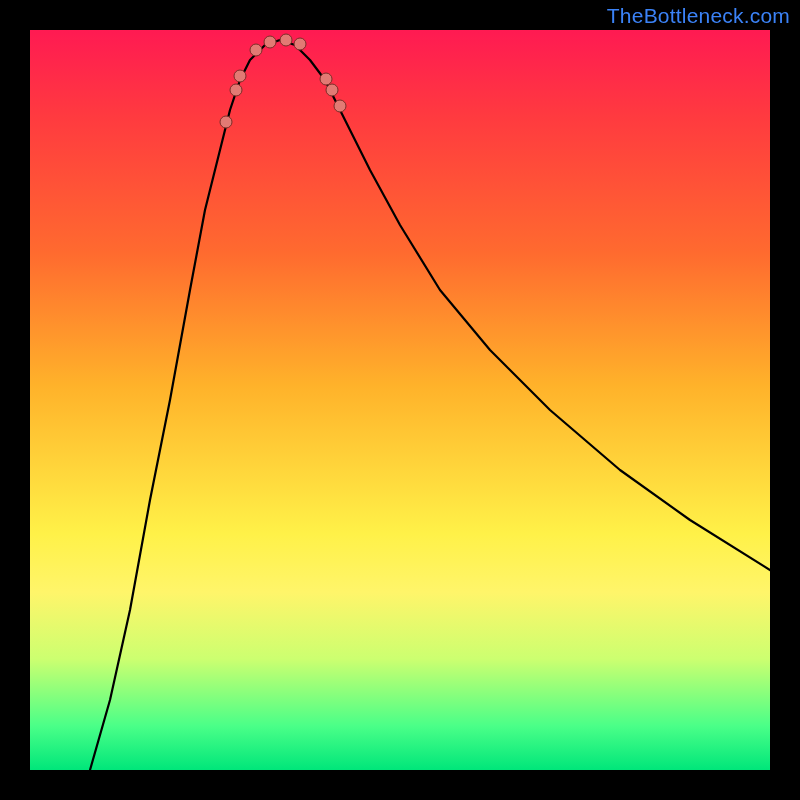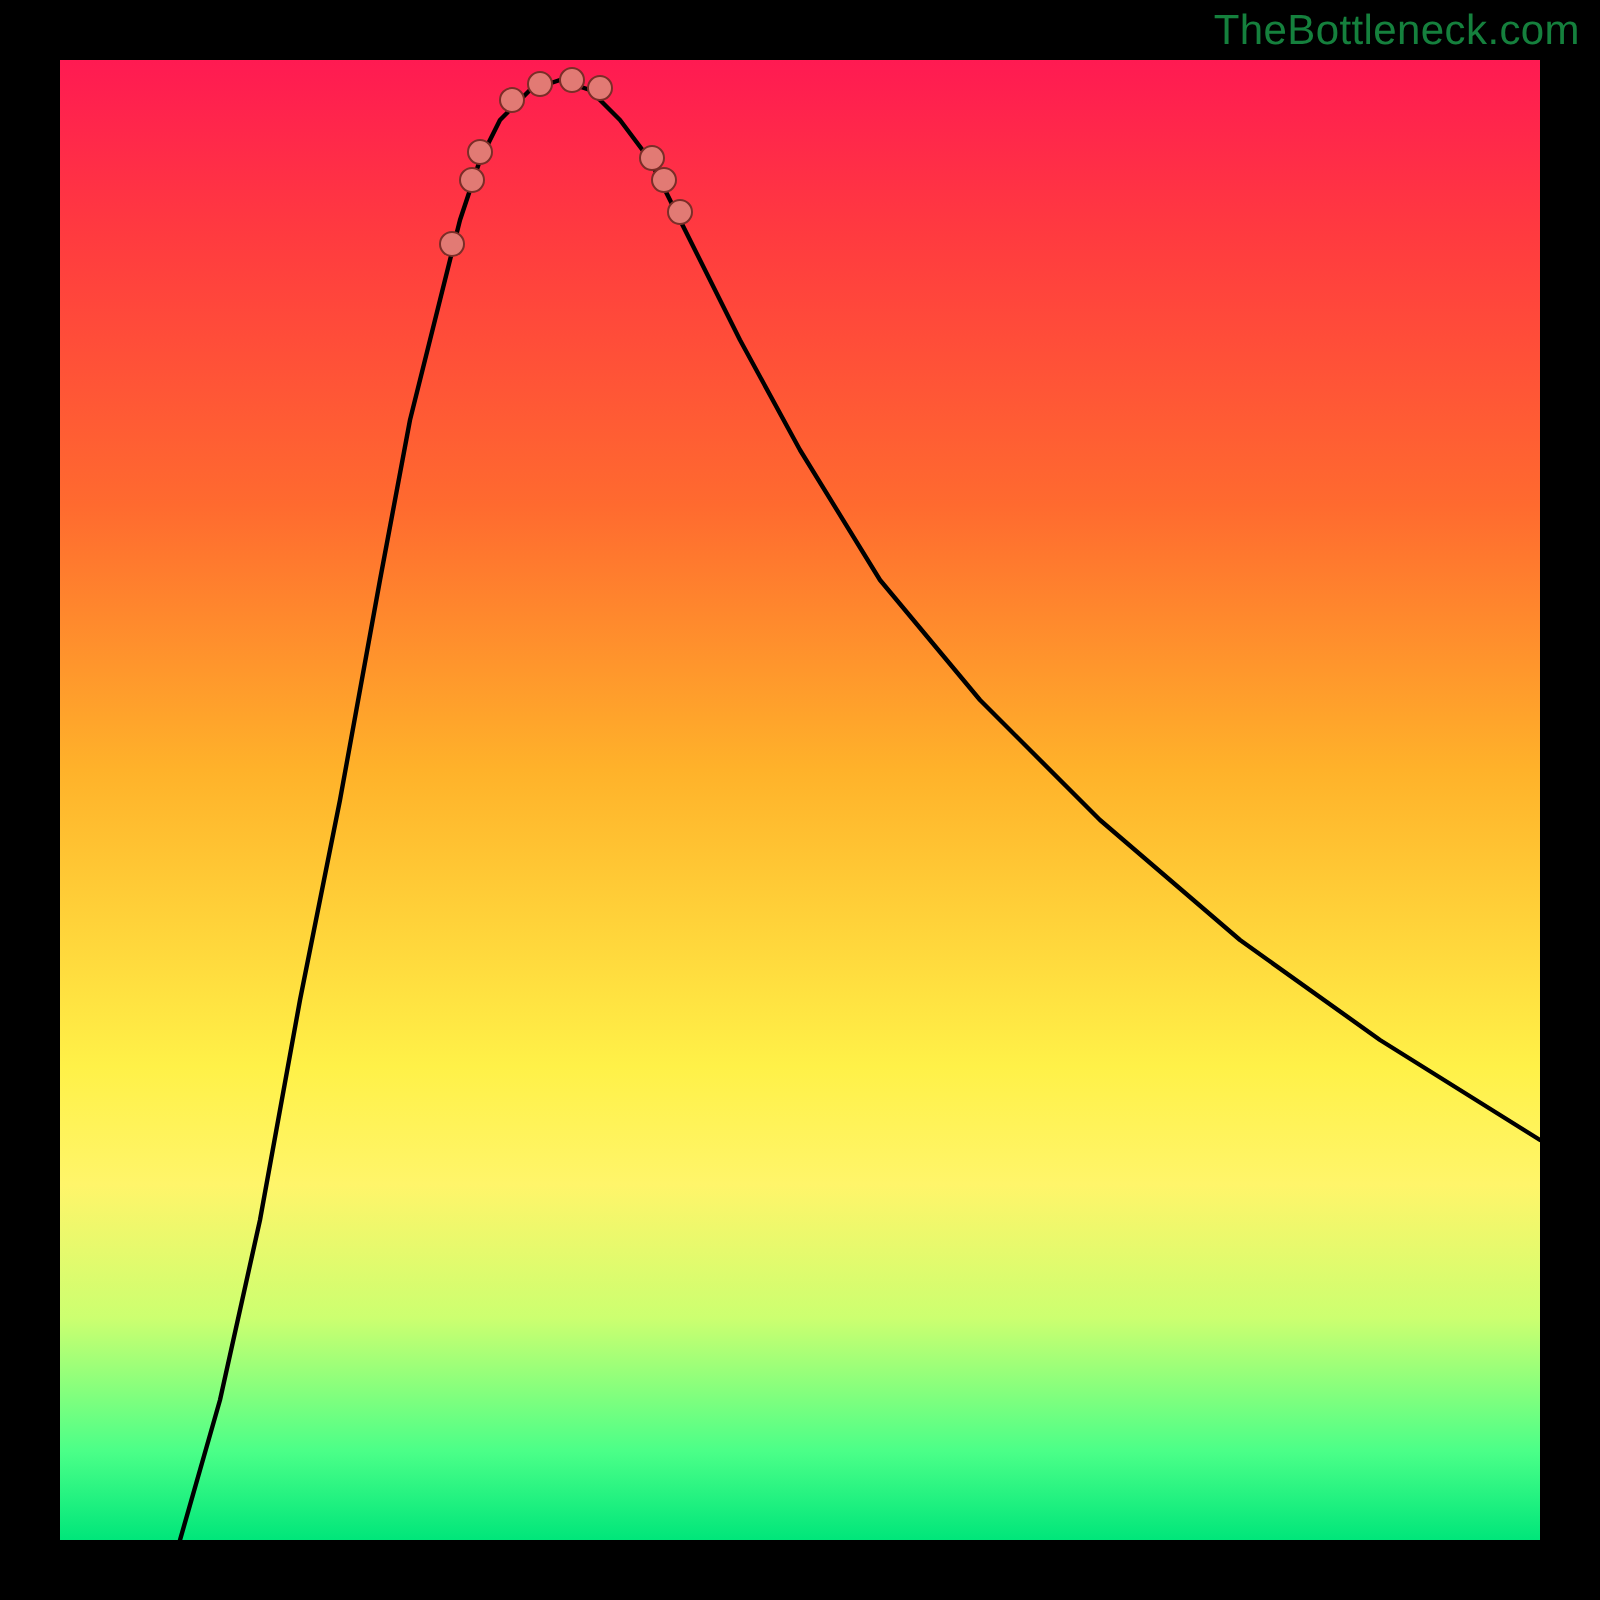--- a/index.html
+++ b/index.html
@@ -49,21 +49,21 @@
   }
   .marker {
     fill: #e27a74;
     stroke: #7a2e28;
     stroke-width: 1;
   }
   .watermark {
     position: absolute;
     top: 4px;
     right: 10px;
-    color: #15803d;
+    color: #3b82f6;
     font-size: 21px;
     font-weight: 500;
     letter-spacing: 0.2px;
     user-select: none;
   }
 </style>
 </head>
 <body>
 
 <div class="stage">

